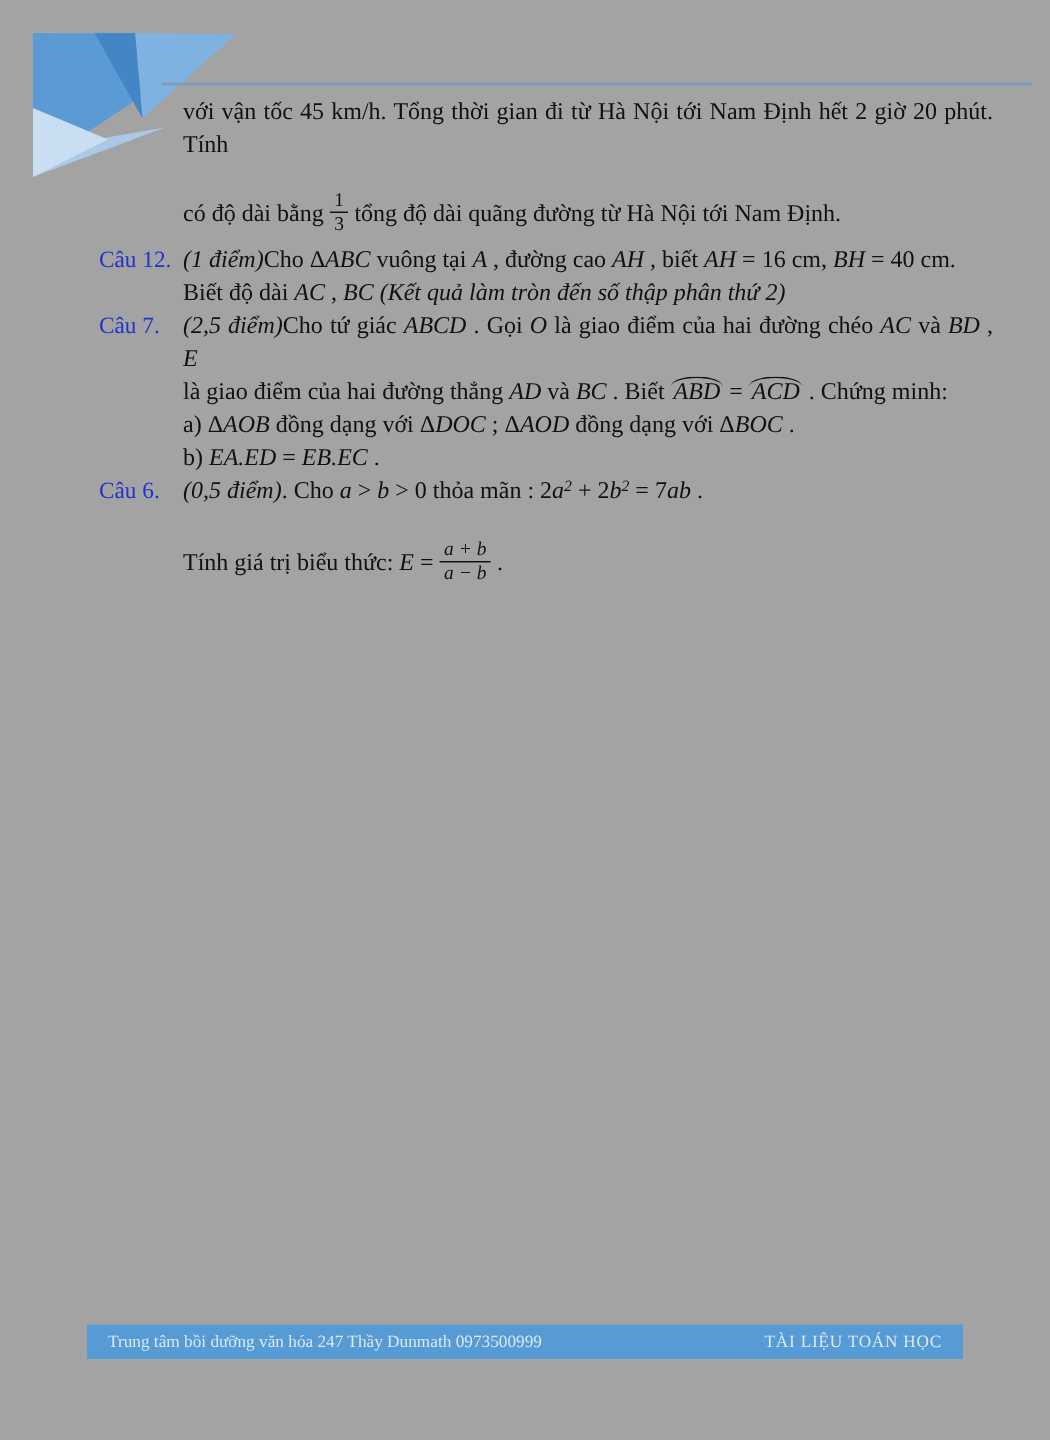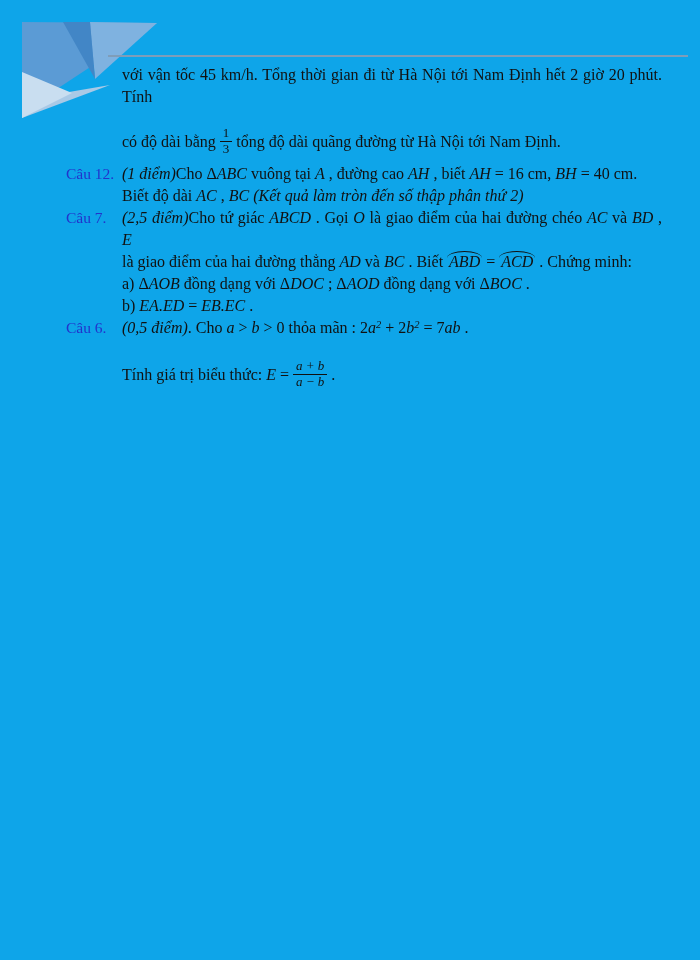--- a/index.html
+++ b/index.html
@@ -1,19 +1,19 @@
 <!DOCTYPE html>
 <html style="--accent: #569bd3; --footerText: #d9e9f5; --label: #2233cc; --divider: #7f9db9;"><head>
 <meta charset="utf-8">
 <style>
   html,body{margin:0;padding:0;background:#ffffff;}
   .page{
     position:relative;
     width:700px;height:960px;
-    background:#0ea5e9;
+    background:#a3a3a3;
     overflow:hidden;
     font-family:"Liberation Serif","DejaVu Serif",serif;
     color:#111111;
   }
   .decor{position:absolute;left:0;top:0;}
   .divider{
     position:absolute;left:108px;top:55px;width:580px;height:2px;
     background:var(--divider,#7f9db9);
   }
   .content{
@@ -106,14 +106,18 @@
       <div class="row">
         <span class="lbl">Câu 6.</span>
         <span class="body"><span class="it">(0,5 điểm)</span><span>. Cho </span><span class="m">a</span><span> &gt; </span><span class="m">b</span><span> &gt; 0 thỏa mãn : 2</span><span class="m">a</span><span class="sup">2</span><span> + 2</span><span class="m">b</span><span class="sup">2</span><span> = 7</span><span class="m">ab</span><span> .</span></span>
       </div>
       <div class="row fr-row">
         <span class="lbl"></span>
         <span class="body"><span>Tính giá trị biểu thức: </span><span class="m">E</span><span> =</span><span class="frac m"><span class="num">a + b</span><span class="den">a − b</span></span><span>.</span></span>
       </div>
     </div>
 
+  <div class="footer">
+    <span class="fl">Trung tâm bồi dưỡng văn hóa 247 Thầy Dunmath 0973500999</span>
+    <span class="fr">TÀI LIỆU TOÁN HỌC</span>
+  </div>
 
 </div>
 
 </body></html>

